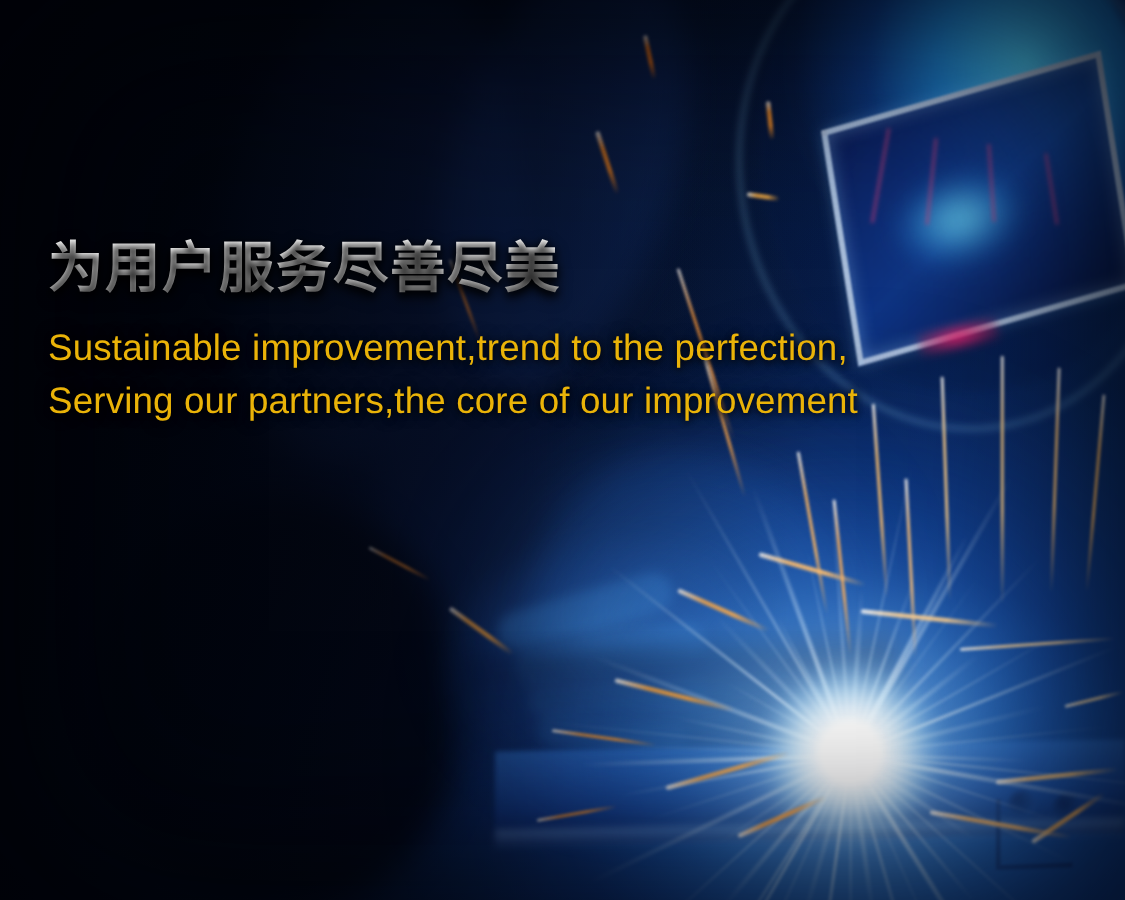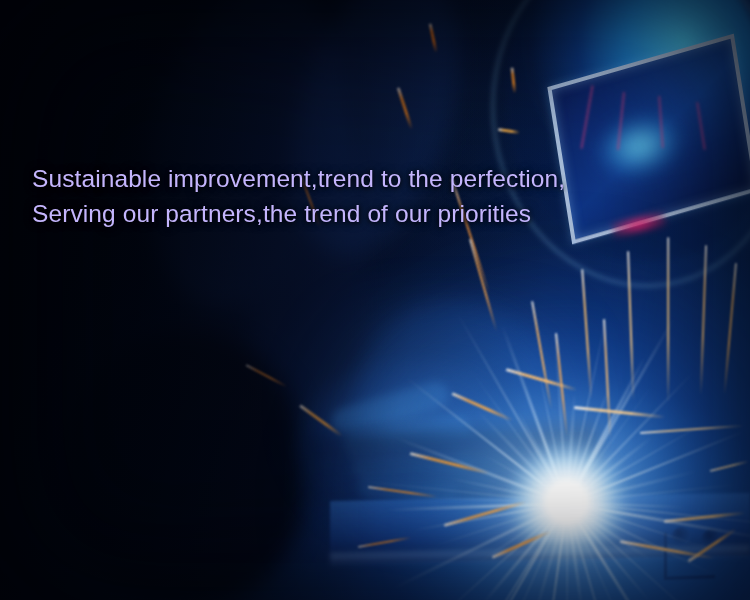--- a/index.html
+++ b/index.html
@@ -178,21 +178,21 @@
     text-shadow:0 2px 5px rgba(0,0,0,0.85);
     filter:drop-shadow(0 2px 4px rgba(0,0,0,0.9));
   }
   .en-block{margin-top:9px;}
   .en-line{
     font-size:24.5px;
     font-weight:normal;
     letter-spacing:0.1px;
     line-height:35px;
     white-space:nowrap;
-    color:#c4b5fd;
+    color:#eab308;
     text-shadow:0 1px 4px rgba(0,0,0,0.92), 0 0 10px rgba(0,0,0,0.65);
   }
 </style>
 </head>
 <body>
 
 <div id="banner">
 
   <div class="layer bg-base"></div>
 
@@ -323,19 +323,20 @@
       <div class="spark" style="left: 574px; top: 406px; width: 92px; height: 2.6px; transform: rotate(6deg); background: linear-gradient(90deg, rgba(255, 255, 255, 0.9) 0%, rgb(255, 210, 148) 28%, rgb(255, 210, 148) 62%, rgba(255, 140, 40, 0) 100%); filter: blur(0.9px); opacity: 0.92;"></div>
       <div class="spark" style="left: 640px; top: 432px; width: 104px; height: 2.4px; transform: rotate(-4deg); background: linear-gradient(90deg, rgba(255, 255, 255, 0.9) 0%, rgb(255, 217, 162) 28%, rgb(255, 217, 162) 62%, rgba(255, 140, 40, 0) 100%); filter: blur(0.9px); opacity: 0.92;"></div>
       <div class="spark" style="left: 358px; top: 546px; width: 54px; height: 2.2px; transform: rotate(-10deg); background: linear-gradient(90deg, rgba(255, 255, 255, 0.9) 0%, rgb(255, 154, 56) 28%, rgb(255, 154, 56) 62%, rgba(255, 140, 40, 0) 100%); filter: blur(0.9px); opacity: 0.92;"></div>
       <div class="spark" style="left: 710px; top: 470px; width: 40px; height: 2.4px; transform: rotate(-14deg); background: linear-gradient(90deg, rgba(255, 255, 255, 0.9) 0%, rgb(255, 224, 176) 28%, rgb(255, 224, 176) 62%, rgba(255, 140, 40, 0) 100%); filter: blur(0.9px); opacity: 0.92;"></div>
     </div>
 
   <div class="layer scrim"></div>
   <div class="layer vignette"></div>
 
   <div class="copy">
+    <div class="cn-line">为用户服务尽善尽美</div>
     <div class="en-block">
       <div class="en-line">Sustainable improvement,trend to the perfection,</div>
-      <div class="en-line">Serving our partners,the trend of our priorities</div>
+      <div class="en-line">Serving our partners,the core of our improvement</div>
     </div>
   </div>
 
 </div>
 
 </body></html>

